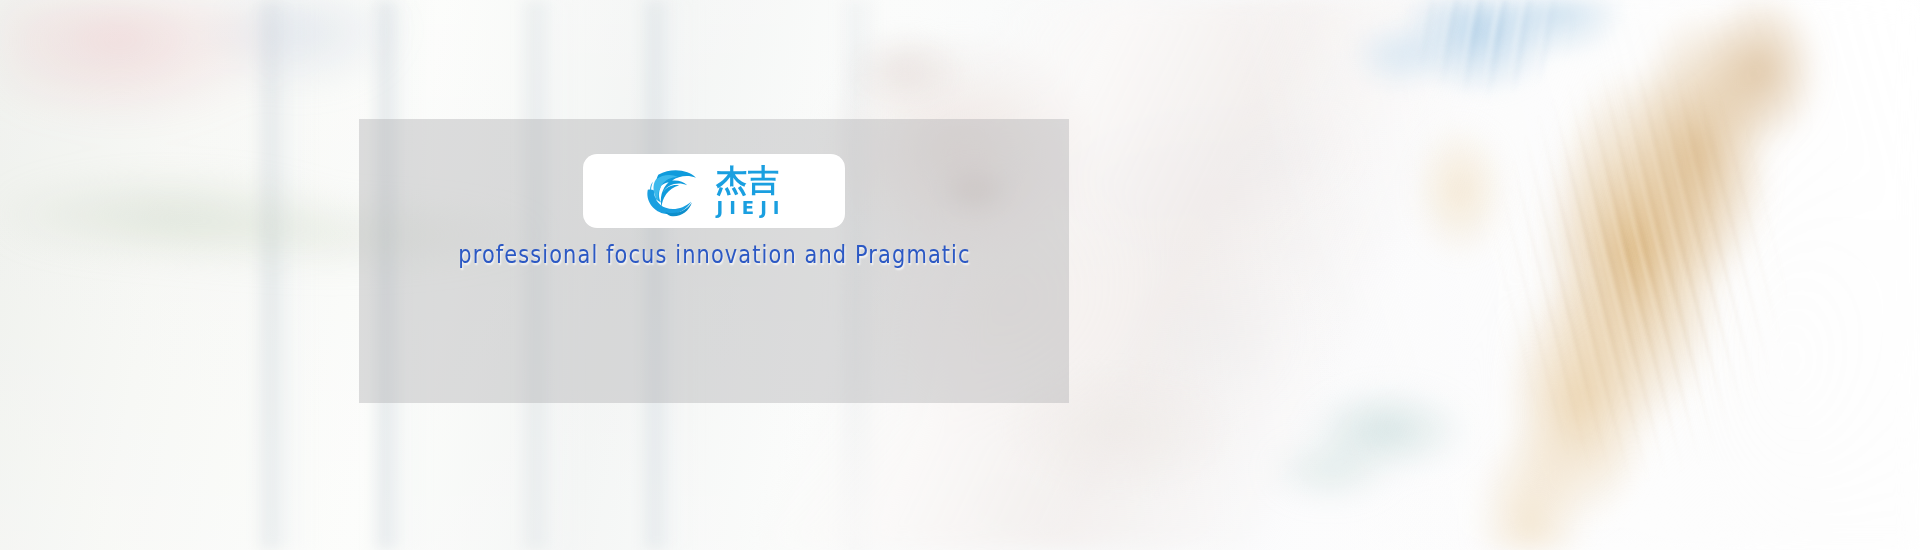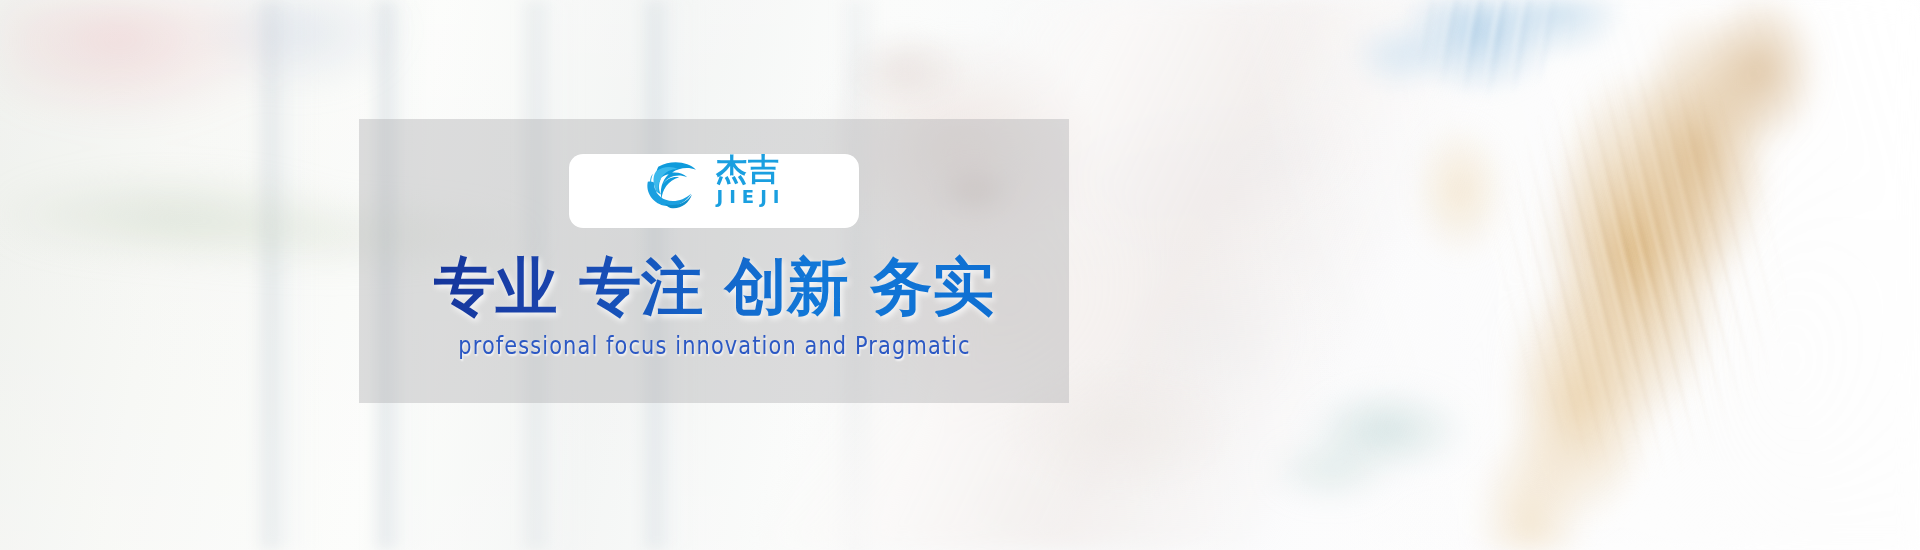--- a/index.html
+++ b/index.html
@@ -170,25 +170,26 @@
     height: 284px;
     background: rgba(172,172,176,.40);
     display: flex;
     flex-direction: column;
     align-items: center;
   }
 
   
   .logo-plate {
     margin-top: 35px;
-    width: 290px;
+    width: 262px;
     height: 74px;
     background: #ffffff;
     border-radius: 14px;
     display: flex;
+    align-items: center;
     justify-content: center;
     gap: 10px;
     box-shadow: 0 0 1px rgba(0,0,0,.05);
   }
   .logo-mark { width: 58px; height: 58px; flex: 0 0 auto; display:block; }
   .logo-word { display: flex; flex-direction: column; align-items: center; }
   .logo-cn {
     font-size: 31px;
     font-weight: 700;
     color: #1a9fe0;
@@ -265,18 +266,17 @@
         <path fill="#1a9fe0" d="M10 48 C6 66 18 84 37 89 C56 94 76 84 85 68 C72 80 55 84 41 79 C28 74 20 62 21 49 C17 47 13 47 10 48 Z"></path>
         <path fill="#3cb9ec" d="M24 30 C36 21 51 20 62 26 C50 26 40 31 34 40 C28 48 26 58 28 67 C19 56 17 40 24 30 Z"></path>
         <path fill="#0d8ecb" d="M40 86 C57 92 76 85 86 70 C81 86 65 96 49 93 C45 91 42 89 40 86 Z"></path>
       </svg>
       <div class="logo-word">
         <div class="logo-cn">杰吉</div>
         <div class="logo-en">JIEJI</div>
       </div>
     </div>
 
-    <div class="slogan-cn">专业 专注 创新 务实</div>
 
     <div class="slogan-en">professional focus innovation and Pragmatic</div>
 
   </div>
 </div>
 
 </body></html>

